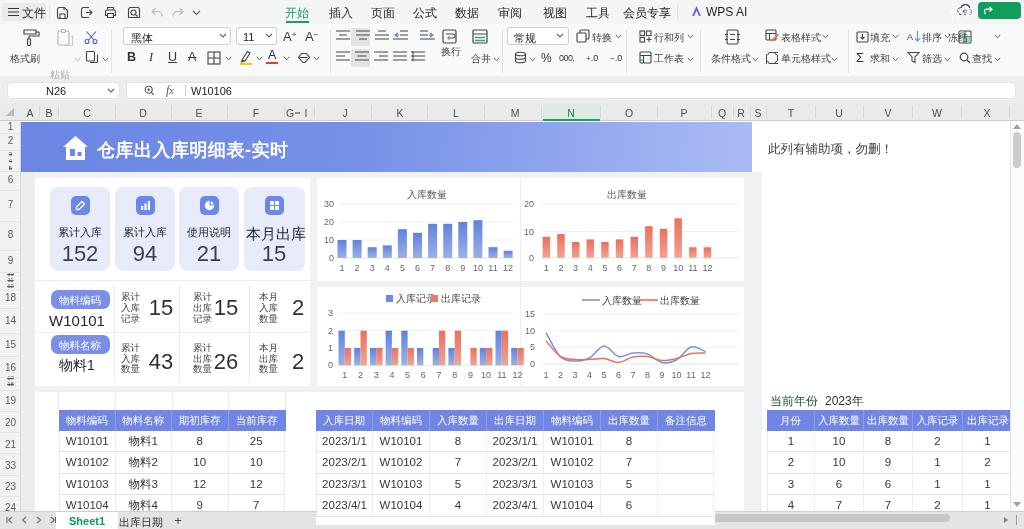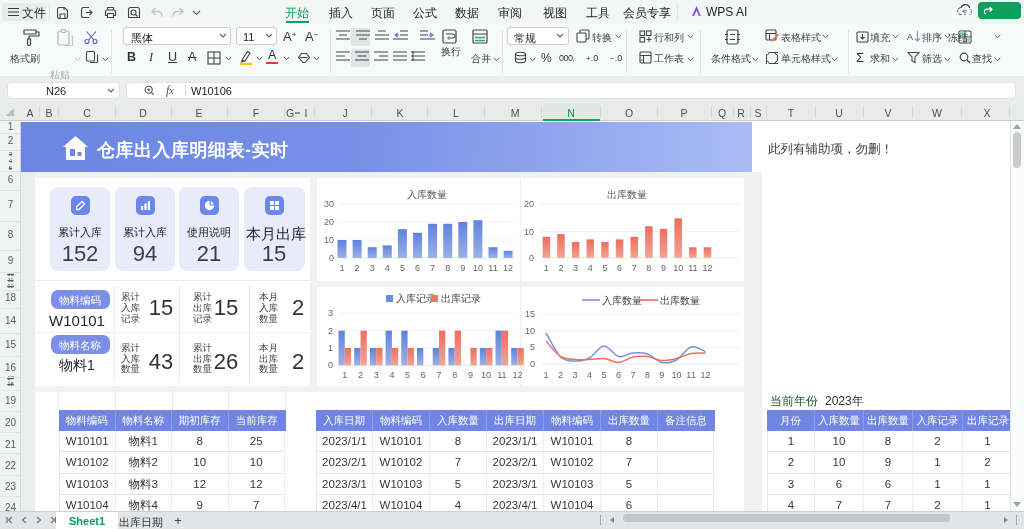--- a/index.html
+++ b/index.html
@@ -429,21 +429,21 @@
 <div class="a rowN" style="top:283px;font-size:6px;text-decoration:line-through">12</div>
 <div class="a rowN" style="top:292px">18</div>
 <div class="a rowN" style="top:315px">14</div>
 <div class="a rowN" style="top:339px">15</div>
 <div class="a rowN" style="top:362px">16</div>
 <div class="a rowN" style="top:375px;font-size:6px;text-decoration:line-through">17</div>
 <div class="a rowN" style="top:381px;font-size:6px;text-decoration:line-through">18</div>
 <div class="a rowN" style="top:395px">19</div>
 <div class="a rowN" style="top:417px">20</div>
 <div class="a rowN" style="top:439px">21</div>
-<div class="a rowN" style="top:460px">22</div>
+<div class="a rowN" style="top:460px">33</div>
 <div class="a rowN" style="top:481px">23</div>
 <div class="a rowN" style="top:502px">24</div>
 
 <div class="a" style="left:0px;top:133px;width:20px;height:1px;background:#e3e4e5"></div>
 <div class="a" style="left:0px;top:150px;width:20px;height:1px;background:#e3e4e5"></div>
 <div class="a" style="left:0px;top:171px;width:20px;height:1px;background:#e3e4e5"></div>
 <div class="a" style="left:0px;top:190px;width:20px;height:1px;background:#e3e4e5"></div>
 <div class="a" style="left:0px;top:221px;width:20px;height:1px;background:#e3e4e5"></div>
 <div class="a" style="left:0px;top:250px;width:20px;height:1px;background:#e3e4e5"></div>
 <div class="a" style="left:0px;top:272px;width:20px;height:1px;background:#e3e4e5"></div>
@@ -766,21 +766,21 @@
       <span style="width:56.5px">12</span>
       <span style="width:56.5px">12</span>
     </div>
 <div class="tdr">
       <span style="width:56.5px">W10104</span>
       <span style="width:56.5px">物料4</span>
       <span style="width:56.5px">9</span>
       <span style="width:56.5px">7</span>
     </div>
 </div>
-<div class="a tbl" style="left:316px;top:410px;width:399px;height:101px">
+<div class="a tbl" style="left:316px;top:410px;width:399px;height:115px">
 <div class="thr" style="height:21px">
       <span style="width:57px">入库日期</span>
       <span style="width:57px">物料编码</span>
       <span style="width:57px">入库数量</span>
       <span style="width:57px">出库日期</span>
       <span style="width:57px">物料编码</span>
       <span style="width:57px">出库数量</span>
       <span style="width:56px">备注信息</span>
     </div>
 <div class="tdr">

